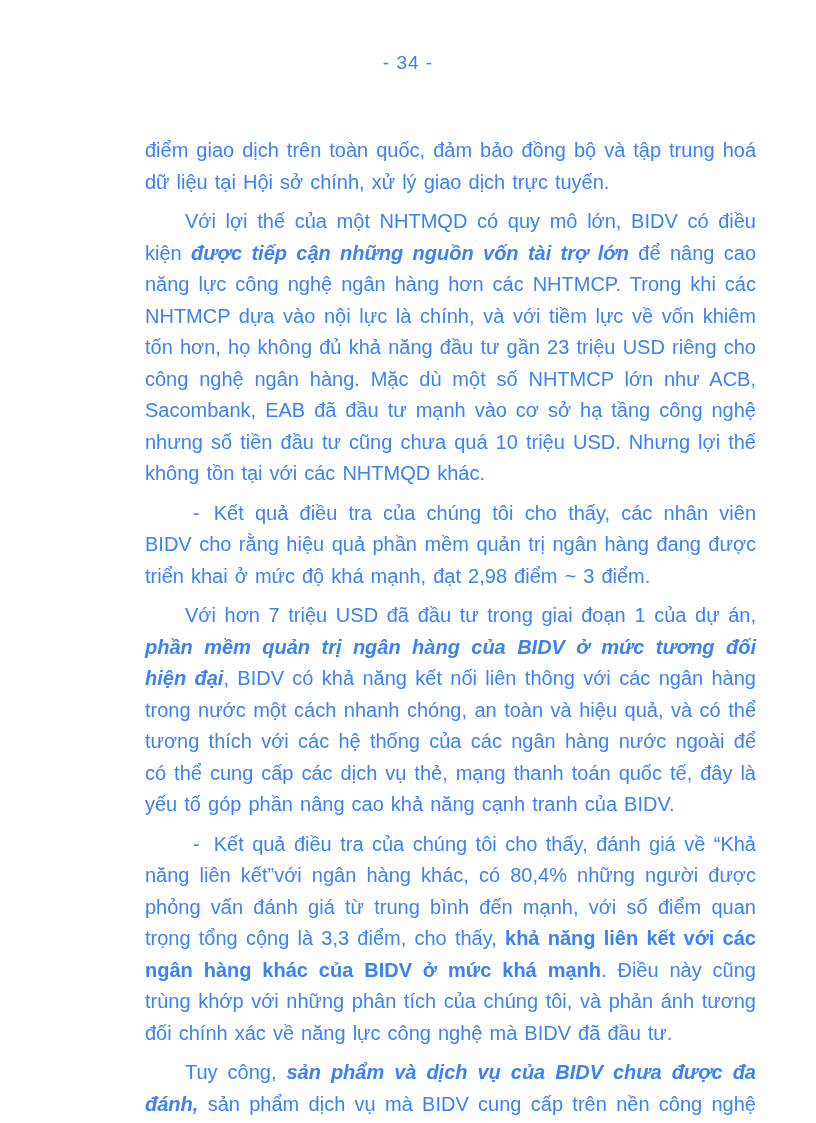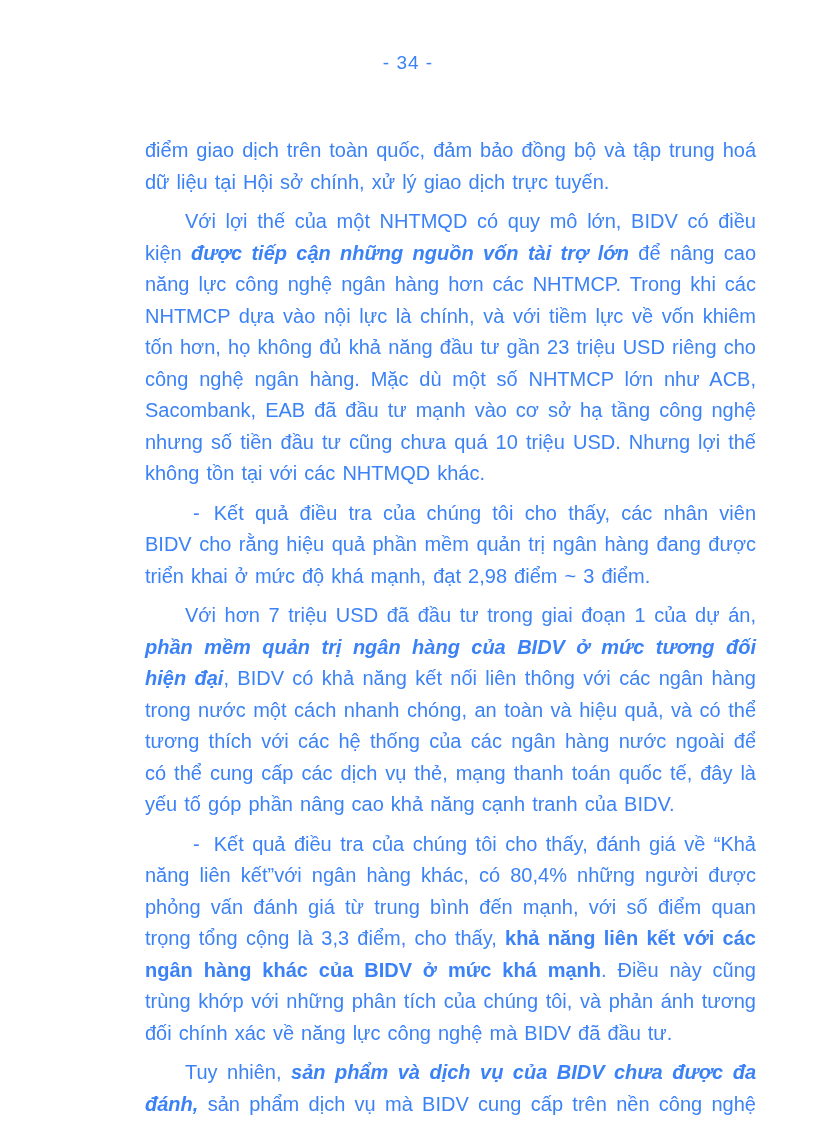--- a/index.html
+++ b/index.html
@@ -53,15 +53,15 @@
 <body>
 
 <div class="page">
   <div class="page-number">- 34 -</div>
   <div class="doc-body" id="doc-body">
       <p class="para plain"><span class="run regular">điểm giao dịch trên toàn quốc, đảm bảo đồng bộ và tập trung hoá dữ liệu tại Hội sở chính, xử lý giao dịch trực tuyến.</span></p>
       <p class="para indent"><span class="run regular">Với lợi thế của một NHTMQD có quy mô lớn, BIDV có điều kiện </span><span class="run bold-italic">được tiếp cận những nguồn vốn tài trợ lớn</span><span class="run regular"> để nâng cao năng lực công nghệ ngân hàng hơn các NHTMCP. Trong khi các NHTMCP dựa vào nội lực là chính, và với tiềm lực về vốn khiêm tốn hơn, họ không đủ khả năng đầu tư gần 23 triệu USD riêng cho công nghệ ngân hàng. Mặc dù một số NHTMCP lớn như ACB, Sacombank, EAB đã đầu tư mạnh vào cơ sở hạ tầng công nghệ nhưng số tiền đầu tư cũng chưa quá 10 triệu USD. Nhưng lợi thế không tồn tại với các NHTMQD khác.</span></p>
       <p class="para dash"><span class="dash-marker">-</span><span class="run regular">Kết quả điều tra của chúng tôi cho thấy, các nhân viên BIDV cho rằng hiệu quả phần mềm quản trị ngân hàng đang được triển khai ở mức độ khá mạnh, đạt 2,98 điểm ~ 3 điểm.</span></p>
       <p class="para indent"><span class="run regular">Với hơn 7 triệu USD đã đầu tư trong giai đoạn 1 của dự án, </span><span class="run bold-italic">phần mềm quản trị ngân hàng của BIDV ở mức tương đối hiện đại</span><span class="run regular">, BIDV có khả năng kết nối liên thông với các ngân hàng trong nước một cách nhanh chóng, an toàn và hiệu quả, và có thể tương thích với các hệ thống của các ngân hàng nước ngoài để có thể cung cấp các dịch vụ thẻ, mạng thanh toán quốc tế, đây là yếu tố góp phần nâng cao khả năng cạnh tranh của BIDV.</span></p>
       <p class="para dash"><span class="dash-marker">-</span><span class="run regular">Kết quả điều tra của chúng tôi cho thấy, đánh giá về “Khả năng liên kết”với ngân hàng khác, có 80,4% những người được phỏng vấn đánh giá từ trung bình đến mạnh, với số điểm quan trọng tổng cộng là 3,3 điểm, cho thấy, </span><span class="run bold">khả năng liên kết với các ngân hàng khác của BIDV ở mức khá mạnh</span><span class="run regular">. Điều này cũng trùng khớp với những phân tích của chúng tôi, và phản ánh tương đối chính xác về năng lực công nghệ mà BIDV đã đầu tư.</span></p>
-      <p class="para indent"><span class="run regular">Tuy nhiên, </span><span class="run bold-italic">sản phẩm và dịch vụ của BIDV chưa được đa đánh,</span><span class="run regular"> sản phẩm dịch vụ mà BIDV cung cấp trên nền công nghệ này không có gì khác biệt so với</span></p>
+      <p class="para indent"><span class="run regular">Tuy công, </span><span class="run bold-italic">sản phẩm và dịch vụ của BIDV chưa được đa đánh,</span><span class="run regular"> sản phẩm dịch vụ mà BIDV cung cấp trên nền công nghệ này không có gì khác biệt so với</span></p>
     </div>
 </div>
 
 </body></html>

